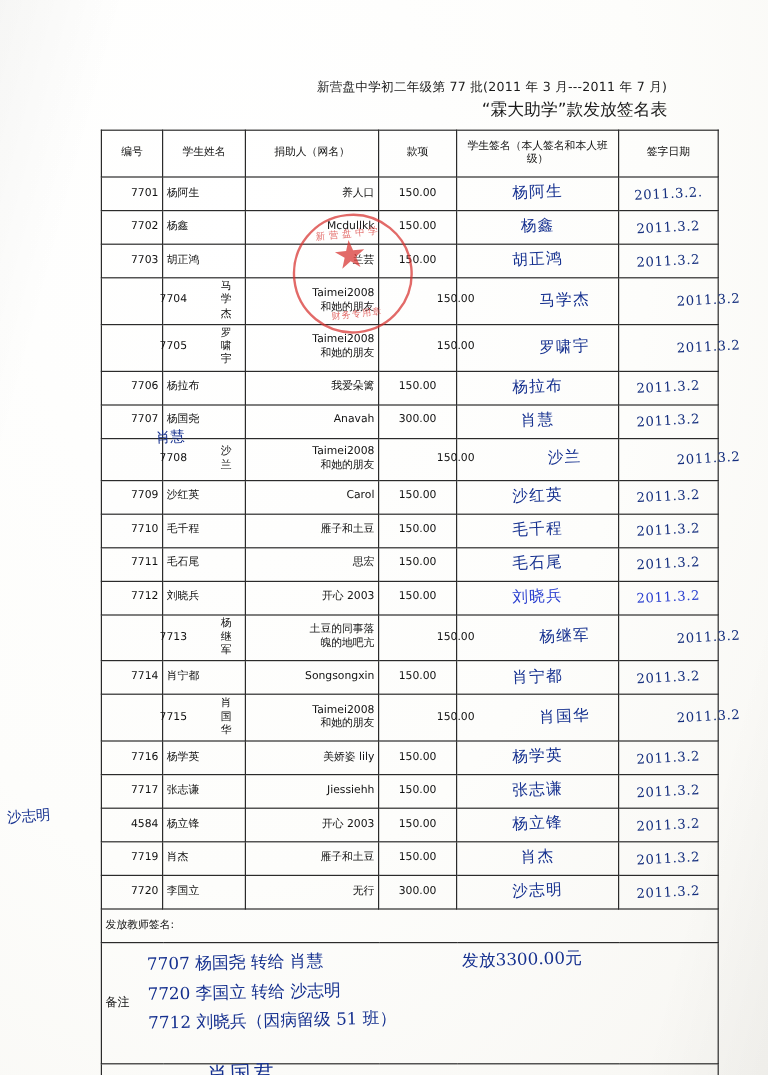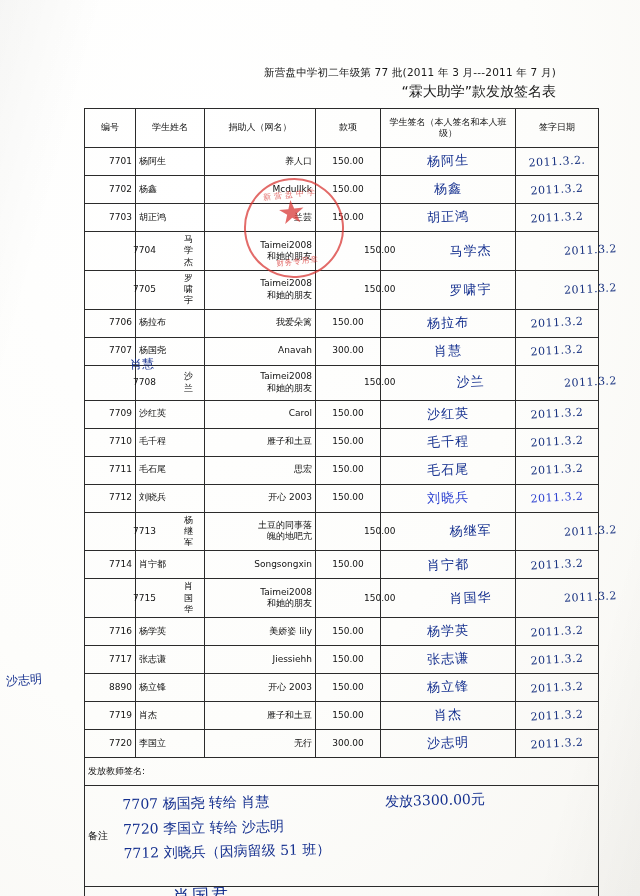--- a/index.html
+++ b/index.html
@@ -450,21 +450,21 @@
           <td class="c-donor">Jiessiehh</td>
           <td class="c-amt">150.00</td>
           <td class="c-sign">
               <span class="hw hw-sign">张志谦</span>
             </td>
           <td class="c-date">
               <span class="hw-date">2011.3.2</span>
             </td>
         </tr>
         <tr>
-          <td class="c-id">8890</td>
+          <td class="c-id">4584</td>
           <td class="c-name">杨立锋</td>
           <td class="c-donor">开心 2003</td>
           <td class="c-amt">150.00</td>
           <td class="c-sign">
               <span class="hw hw-sign">杨立锋</span>
             </td>
           <td class="c-date">
               <span class="hw-date">2011.3.2</span>
             </td>
         </tr>

